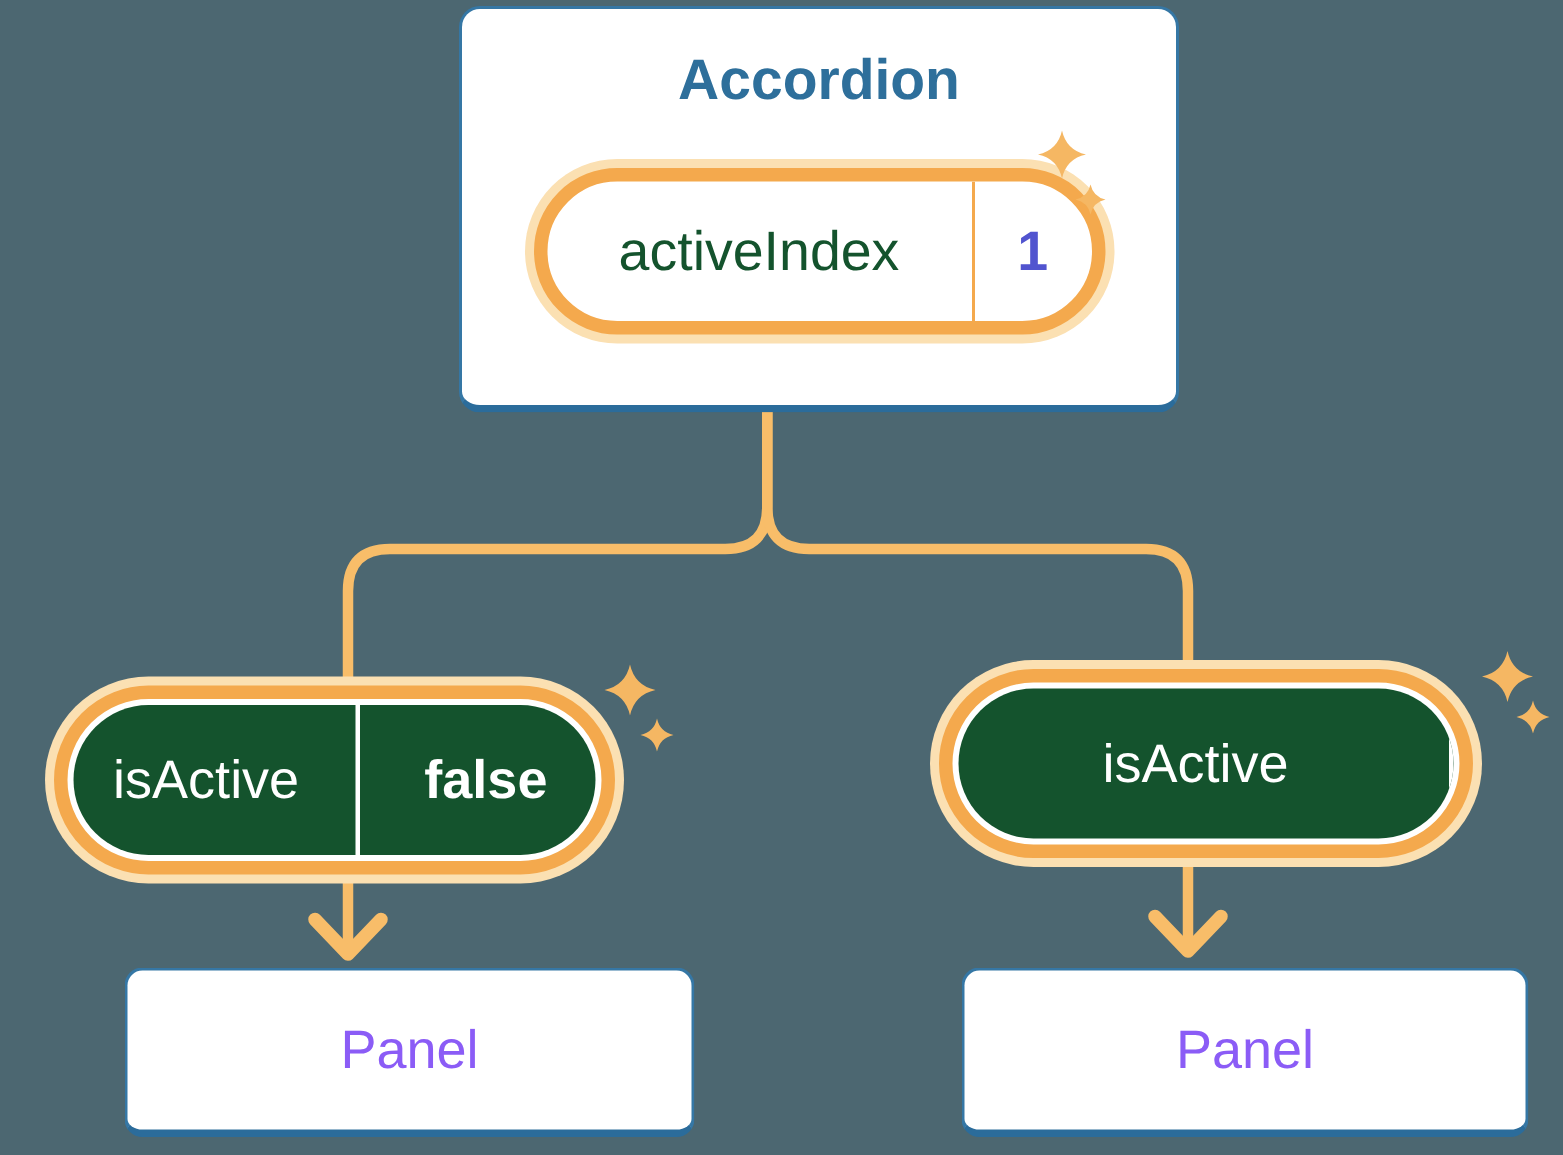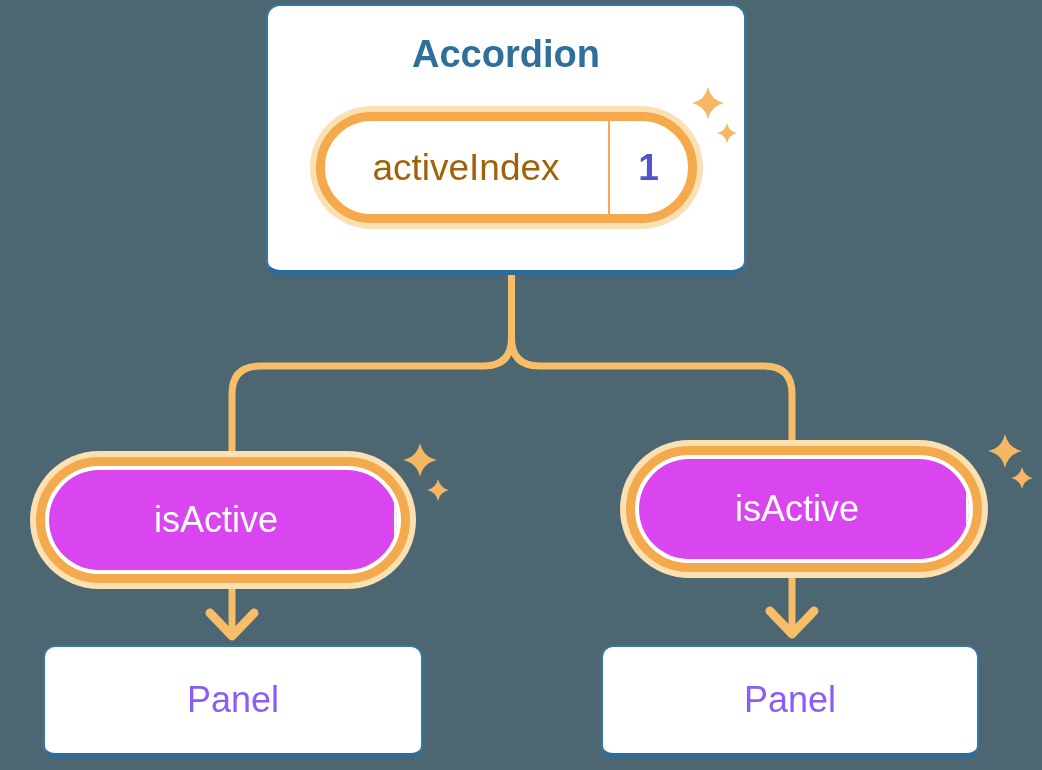--- a/index.html
+++ b/index.html
@@ -7,45 +7,45 @@
     position:relative;width:1042px;height:770px;background:#4C6771;
     font-family:"Liberation Sans",sans-serif;overflow:hidden;
   }
   .layer{position:absolute;left:0;top:0;width:1042px;height:770px;}
   .layer.lines{z-index:1;}
   .layer.sparks{z-index:3;pointer-events:none;}
 
   
   .card{
     position:absolute;background:#FFFFFF;box-sizing:border-box;z-index:2;
-    border:2px solid #3577A5;border-bottom:5px solid #2B6C9B;border-radius:14px;
+    border:2px solid #3577A5;border-bottom:5px solid #2B6C9B;border-radius:14px;margin-left:40px;
   }
   .root-card{left:266px;top:4px;width:480px;height:271px;display:flex;flex-direction:column;align-items:center;}
   .card-title{margin-top:26px;font-size:38px;font-weight:600;color:#2E6F9B;line-height:44px;}
   .panel-card{display:flex;align-items:center;justify-content:center;border-radius:12px;
     font-size:36px;font-weight:500;color:#8b5cf6;}
   .panel-left{left:43px;top:645px;width:380px;height:113px;}
   .panel-right{left:601px;top:645px;width:378px;height:113px;}
 
   
   .pill-glow{background:#FBE0B2;border-radius:999px;padding:6px;box-sizing:border-box;}
   .pill-ring{border:9px solid #F4A94D;border-radius:999px;background:#FFFFFF;
     box-sizing:border-box;height:100%;display:flex;overflow:hidden;}
   .state-pill{width:393px;height:123px;margin-top:30px;}
   .state-pill .seg-name{width:283px;display:flex;align-items:center;justify-content:center;
-    font-size:37px;color:#a16207;}
+    font-size:37px;color:#14532d;}
   .state-pill .seg-div{width:2px;background:#F4A94D;}
   .state-pill .seg-val{flex:1;display:flex;align-items:center;justify-content:center;
     font-size:37px;font-weight:700;color:#5154CF;}
 
   .prop-pill{position:absolute;z-index:2;}
   .prop-left{left:30px;top:451px;width:386px;height:138px;}
   .prop-right{left:620px;top:440px;width:368px;height:138px;}
   .prop-pill .pill-ring{padding:4px;}
-  .pill-purple{background:#d946ef;border-radius:999px;flex:1;display:flex;overflow:hidden;gap:11px;}
+  .pill-purple{background:#14532d;border-radius:999px;flex:1;display:flex;overflow:hidden;gap:11px;}
   .pill-purple .pseg-name{flex:1;display:flex;align-items:center;justify-content:center;
     font-size:36px;color:#FFFFFF;}
   .pill-purple .pseg-div{width:3px;background:#FFFFFF;}
   .pill-purple .pseg-val{width:42%;display:flex;align-items:center;justify-content:center;
     font-size:36px;font-weight:700;color:#FFFFFF;}
 </style>
 </head>
 <body>
 
 <div class="canvas">
@@ -68,20 +68,21 @@
         <div class="seg-val">1</div>
       </div>
     </div>
   </div>
 
   <div class="pill-glow prop-pill prop-left">
     <div class="pill-ring">
       <div class="pill-purple">
         <div class="pseg-name">isActive</div>
         <div class="pseg-div"></div>
+        <div class="pseg-val">false</div>
       </div>
     </div>
   </div>
 
   <div class="pill-glow prop-pill prop-right">
     <div class="pill-ring">
       <div class="pill-purple">
         <div class="pseg-name">isActive</div>
         <div class="pseg-div"></div>
       </div>

